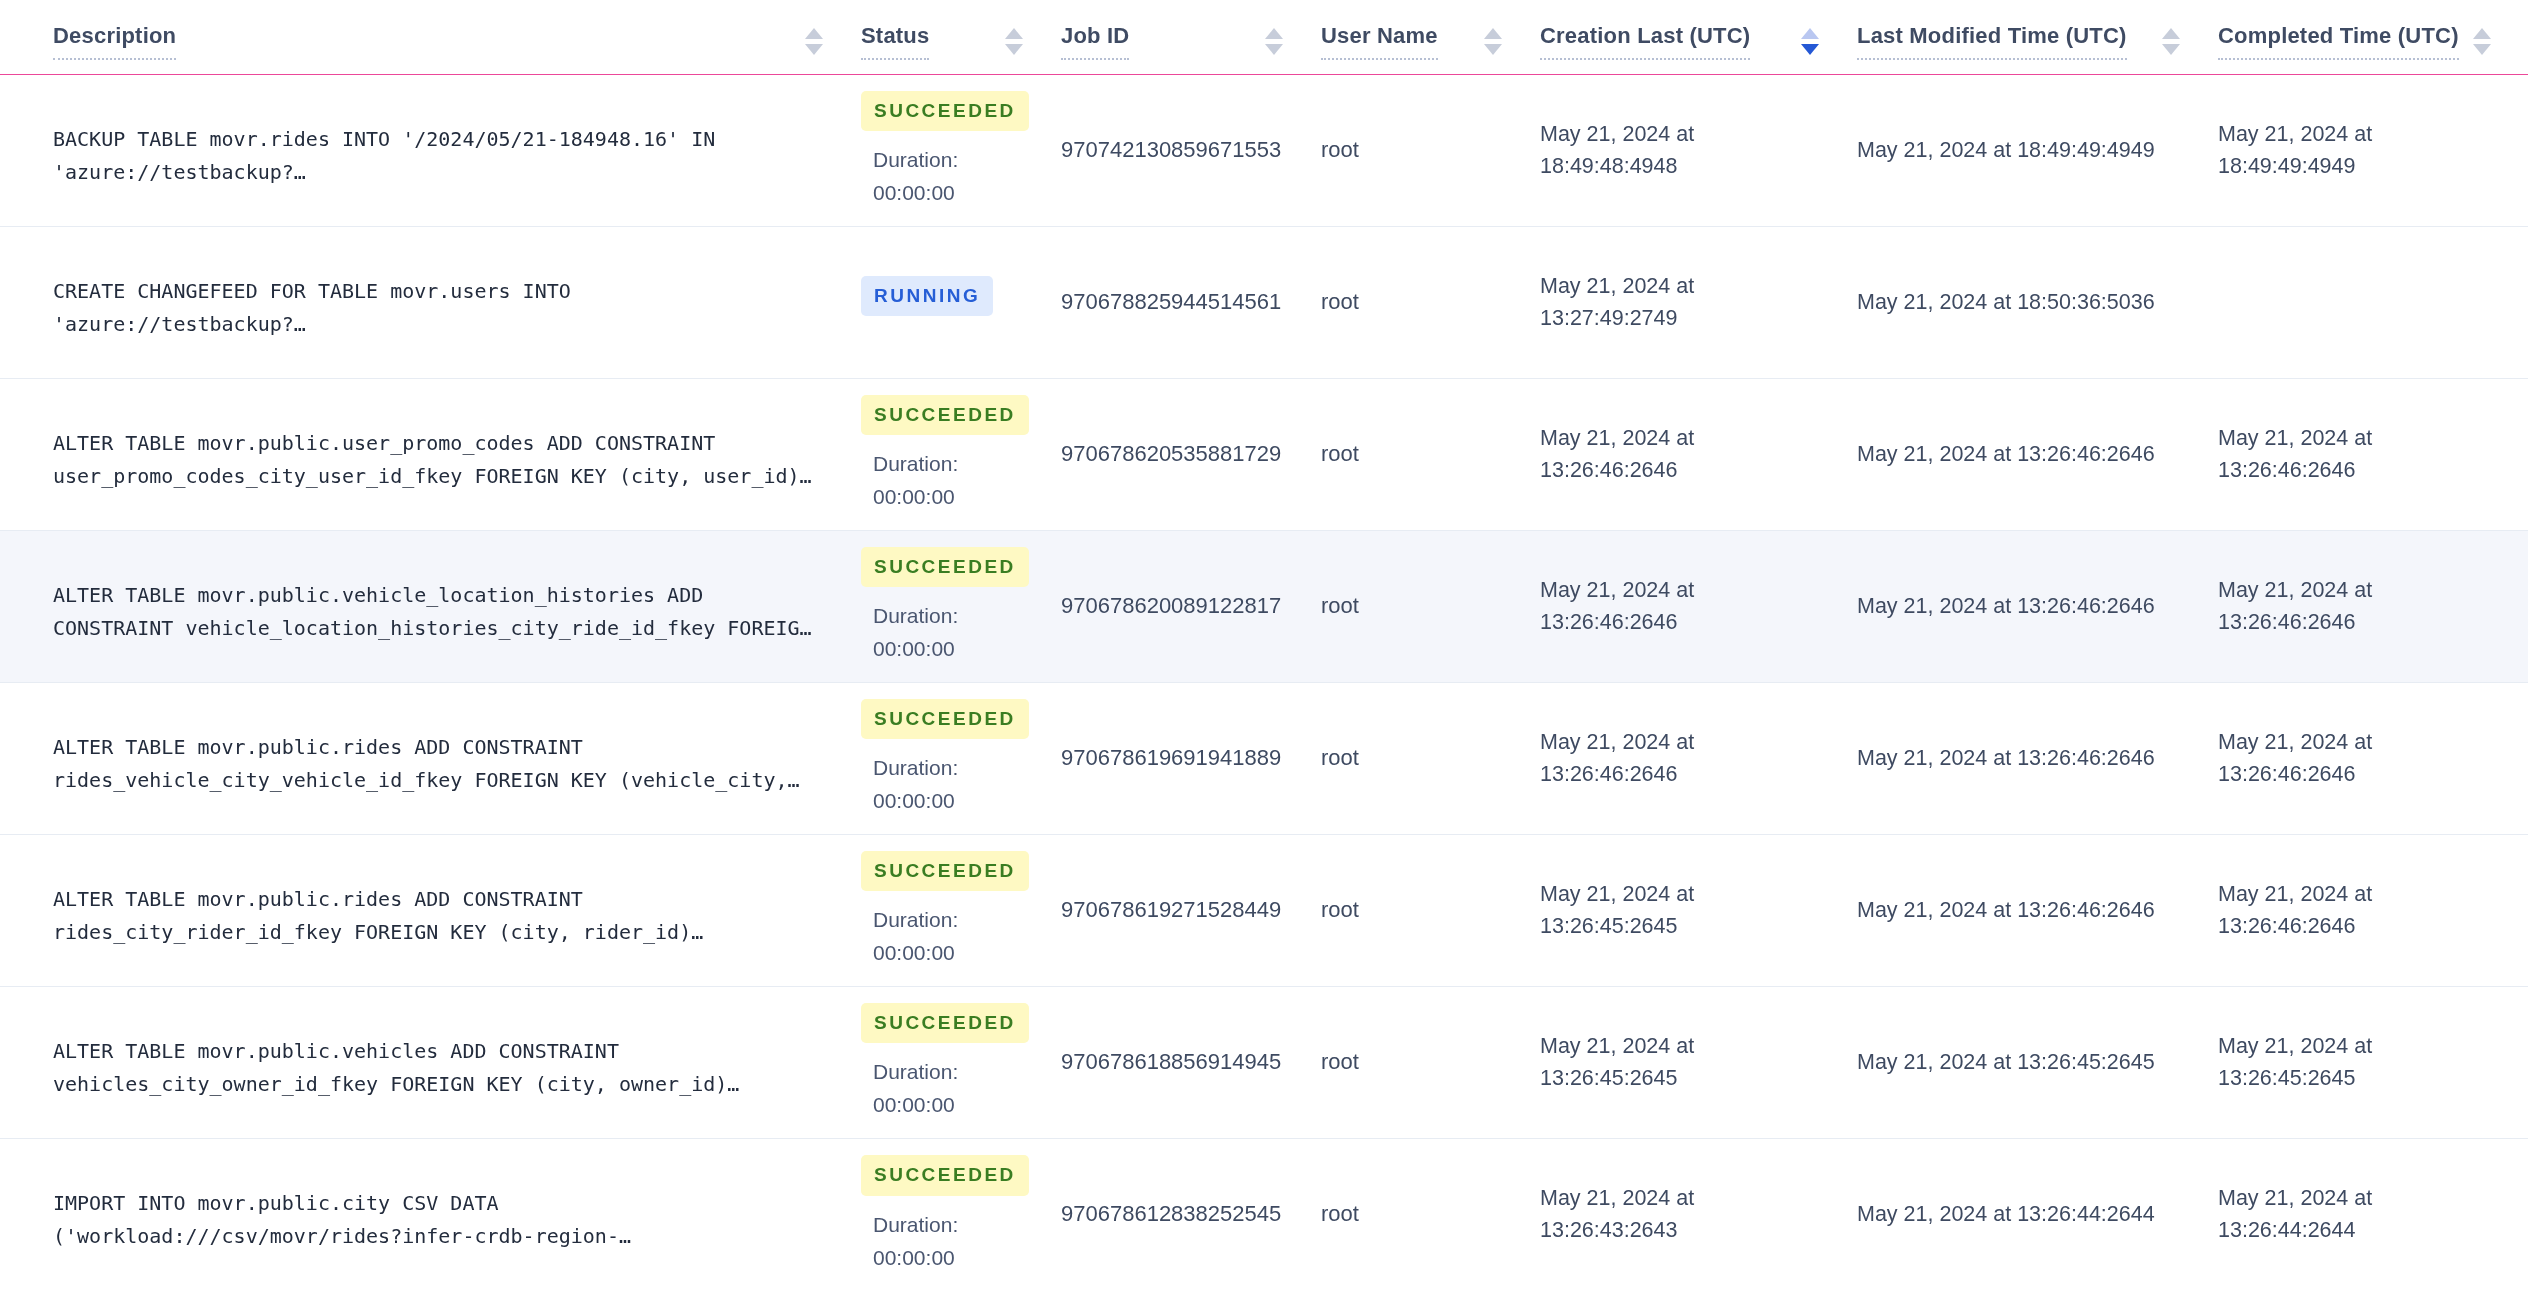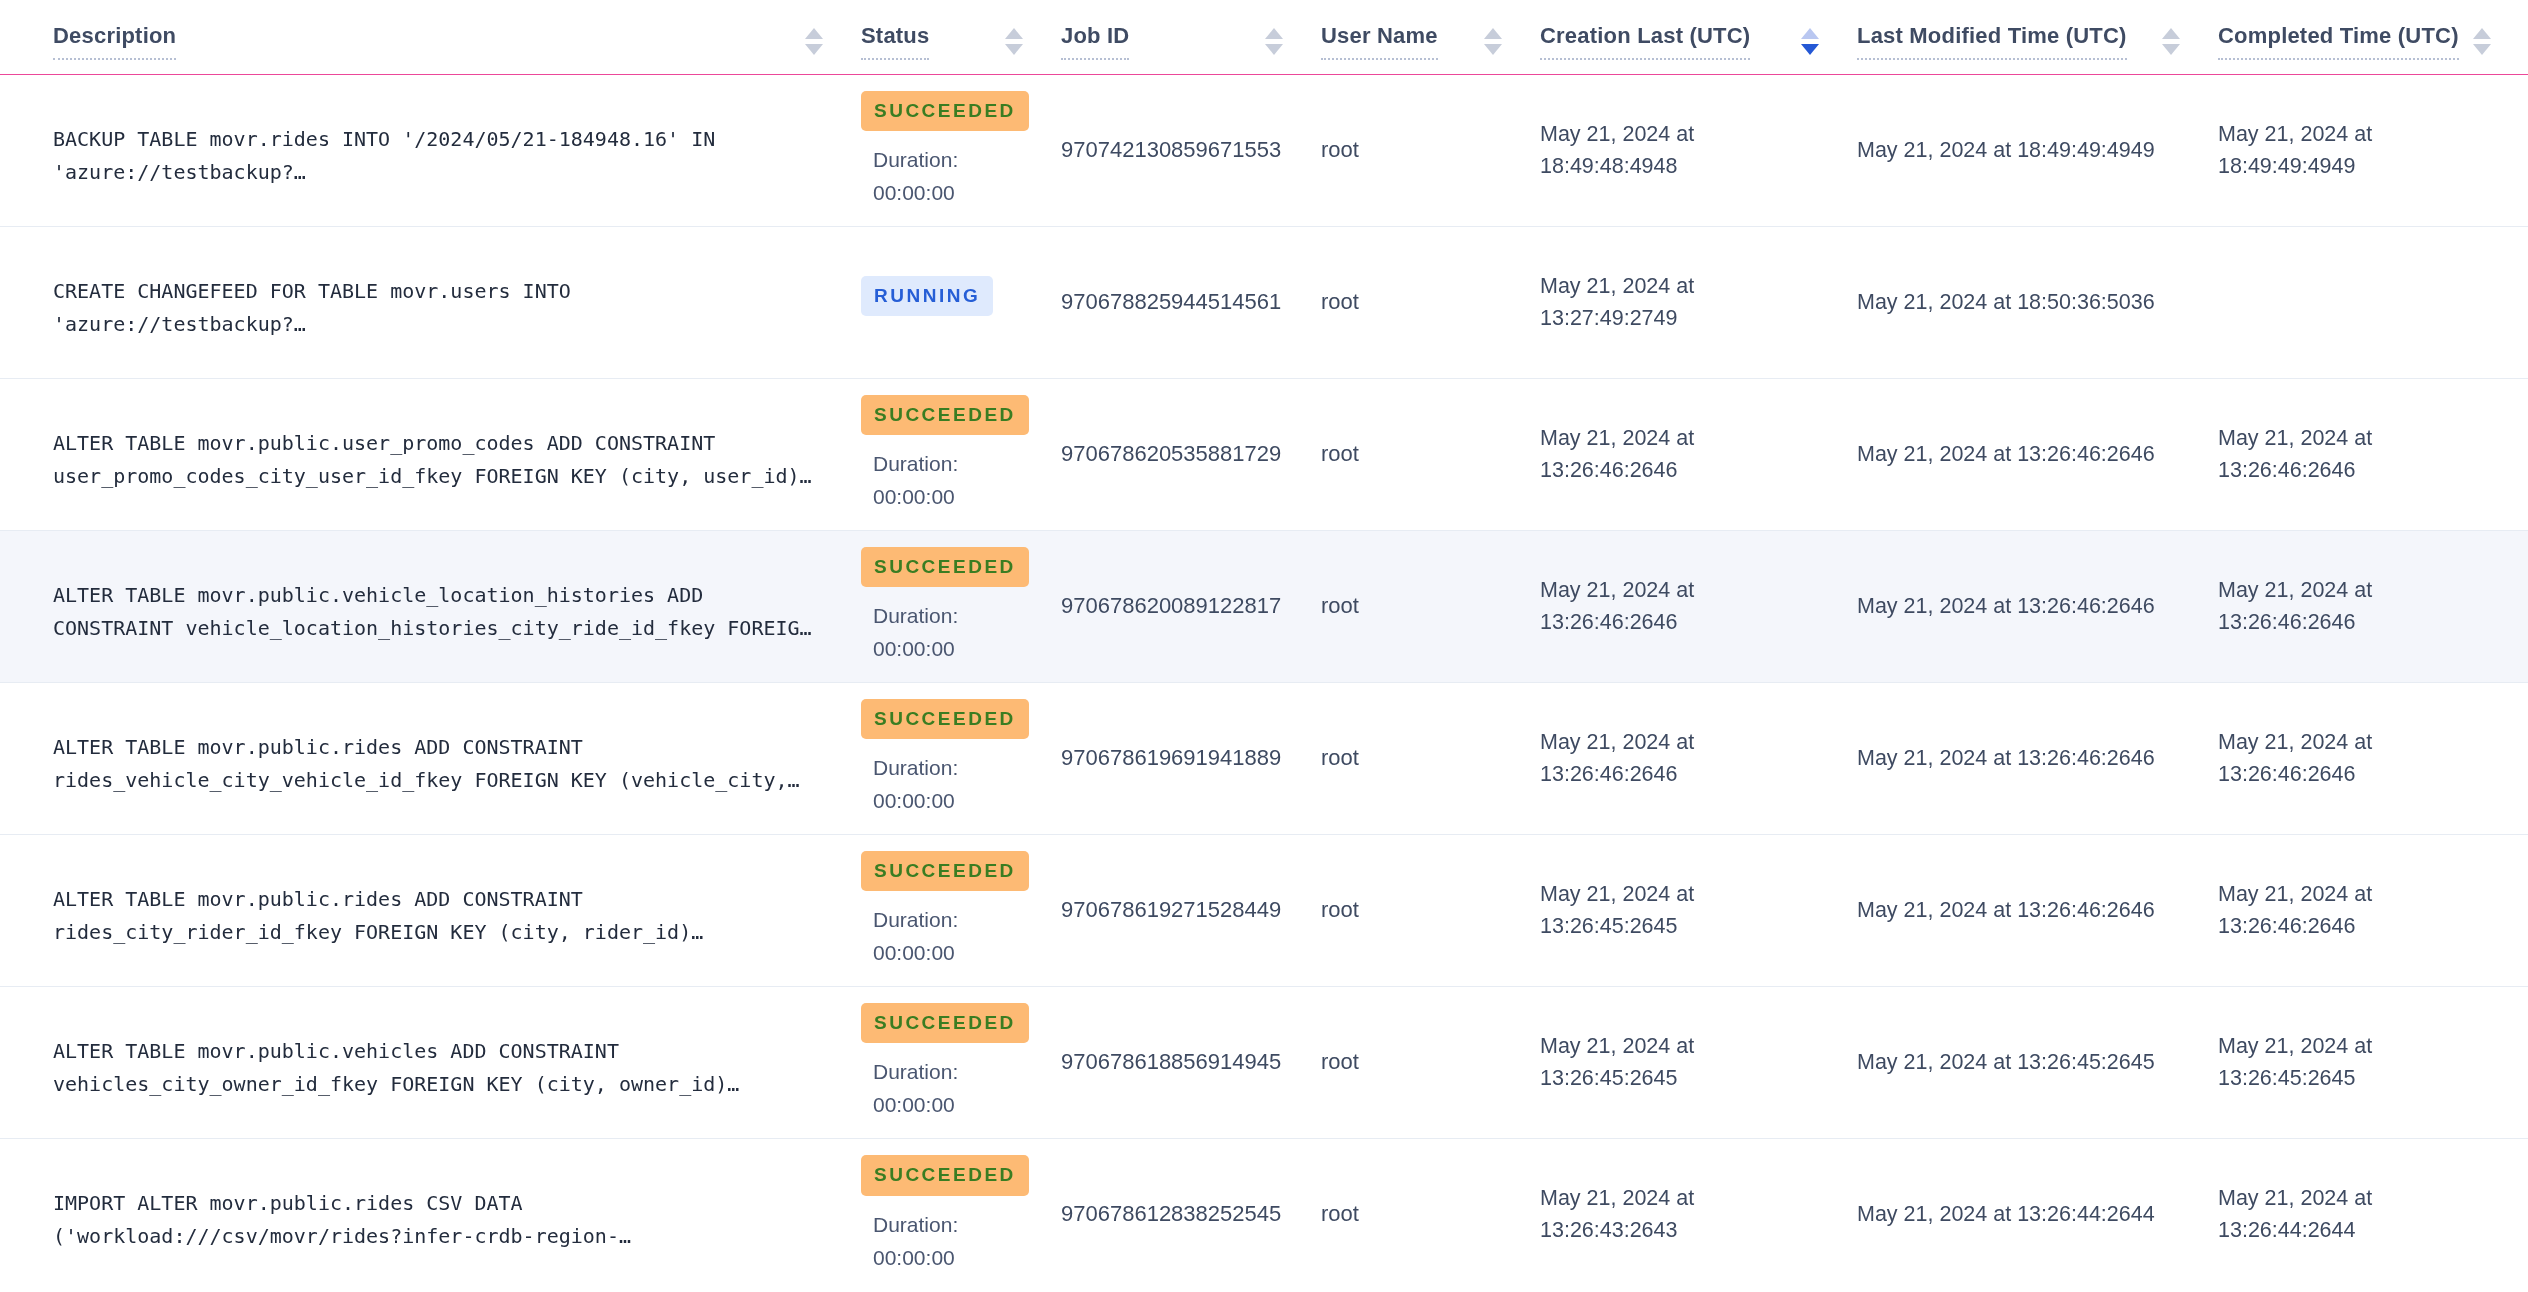--- a/index.html
+++ b/index.html
@@ -51,21 +51,21 @@
     font-size:20px; line-height:33px; color:#232c3d;
     cursor:pointer;
     margin-top:11px;
   }
   .badge {
     display:inline-block;
     font-size:19px; font-weight:700; letter-spacing:2.5px;
     padding:9px 13px; border-radius:5px; line-height:1.2;
   }
   .badge:empty { display:none; }
-  .badge[data-status="SUCCEEDED"] { background:#fdba74; color:#3a7d22; }
+  .badge[data-status="SUCCEEDED"] { background:#fef9c3; color:#3a7d22; }
   .badge[data-status="RUNNING"]   { background:#dfeafd; color:#265ed6; }
   .duration { margin-top:12px; font-size:21px; line-height:33px; color:#4a5670;margin-left:12px; }
   .ts { font-size:21.5px; line-height:32px; }
   .ts-oneline { white-space:nowrap; }
   .jobid, .uname { font-size:22px; }
 </style>
 </head>
 <body>
 
 <table class="jobs">
@@ -374,21 +374,21 @@
           <div class="ts">
         <div>May 21, 2024 at</div>
             <div>13:26:45:2645</div>
       </div>
         </td>
     </tr>
 
     <tr>
       <td class="desc">
           <div class="desc-text">
-        <div>IMPORT ALTER movr.public.rides CSV DATA</div>
+        <div>IMPORT INTO movr.public.city CSV DATA</div>
         <div>('workload:///csv/movr/rides?infer-crdb-region-…</div>
       </div>
         </td>
       <td>
         <span class="badge" data-status="SUCCEEDED">SUCCEEDED</span>
         <div class="duration">
           <div>Duration:</div>
           <div>00:00:00</div>
         </div>
       </td>

